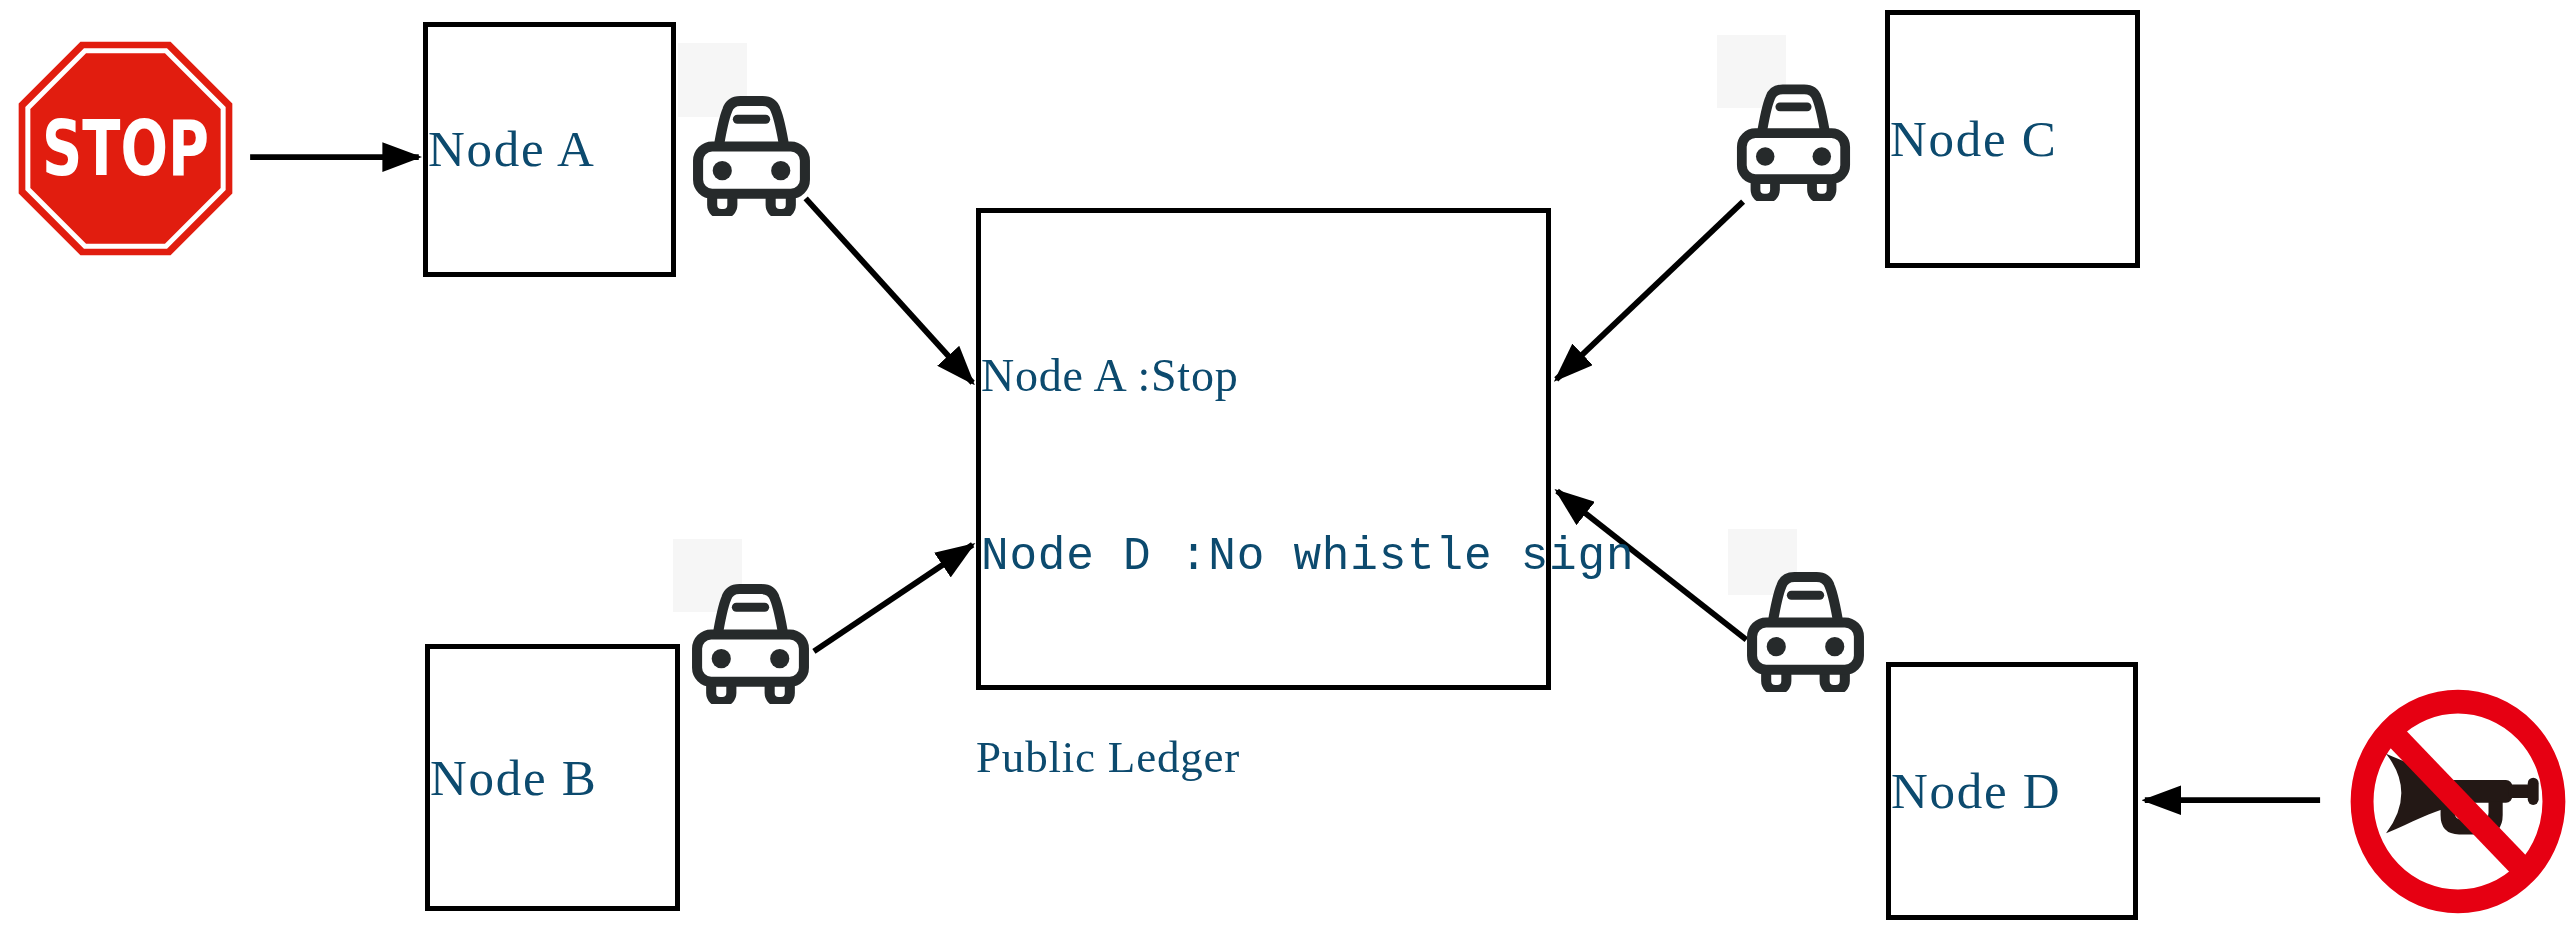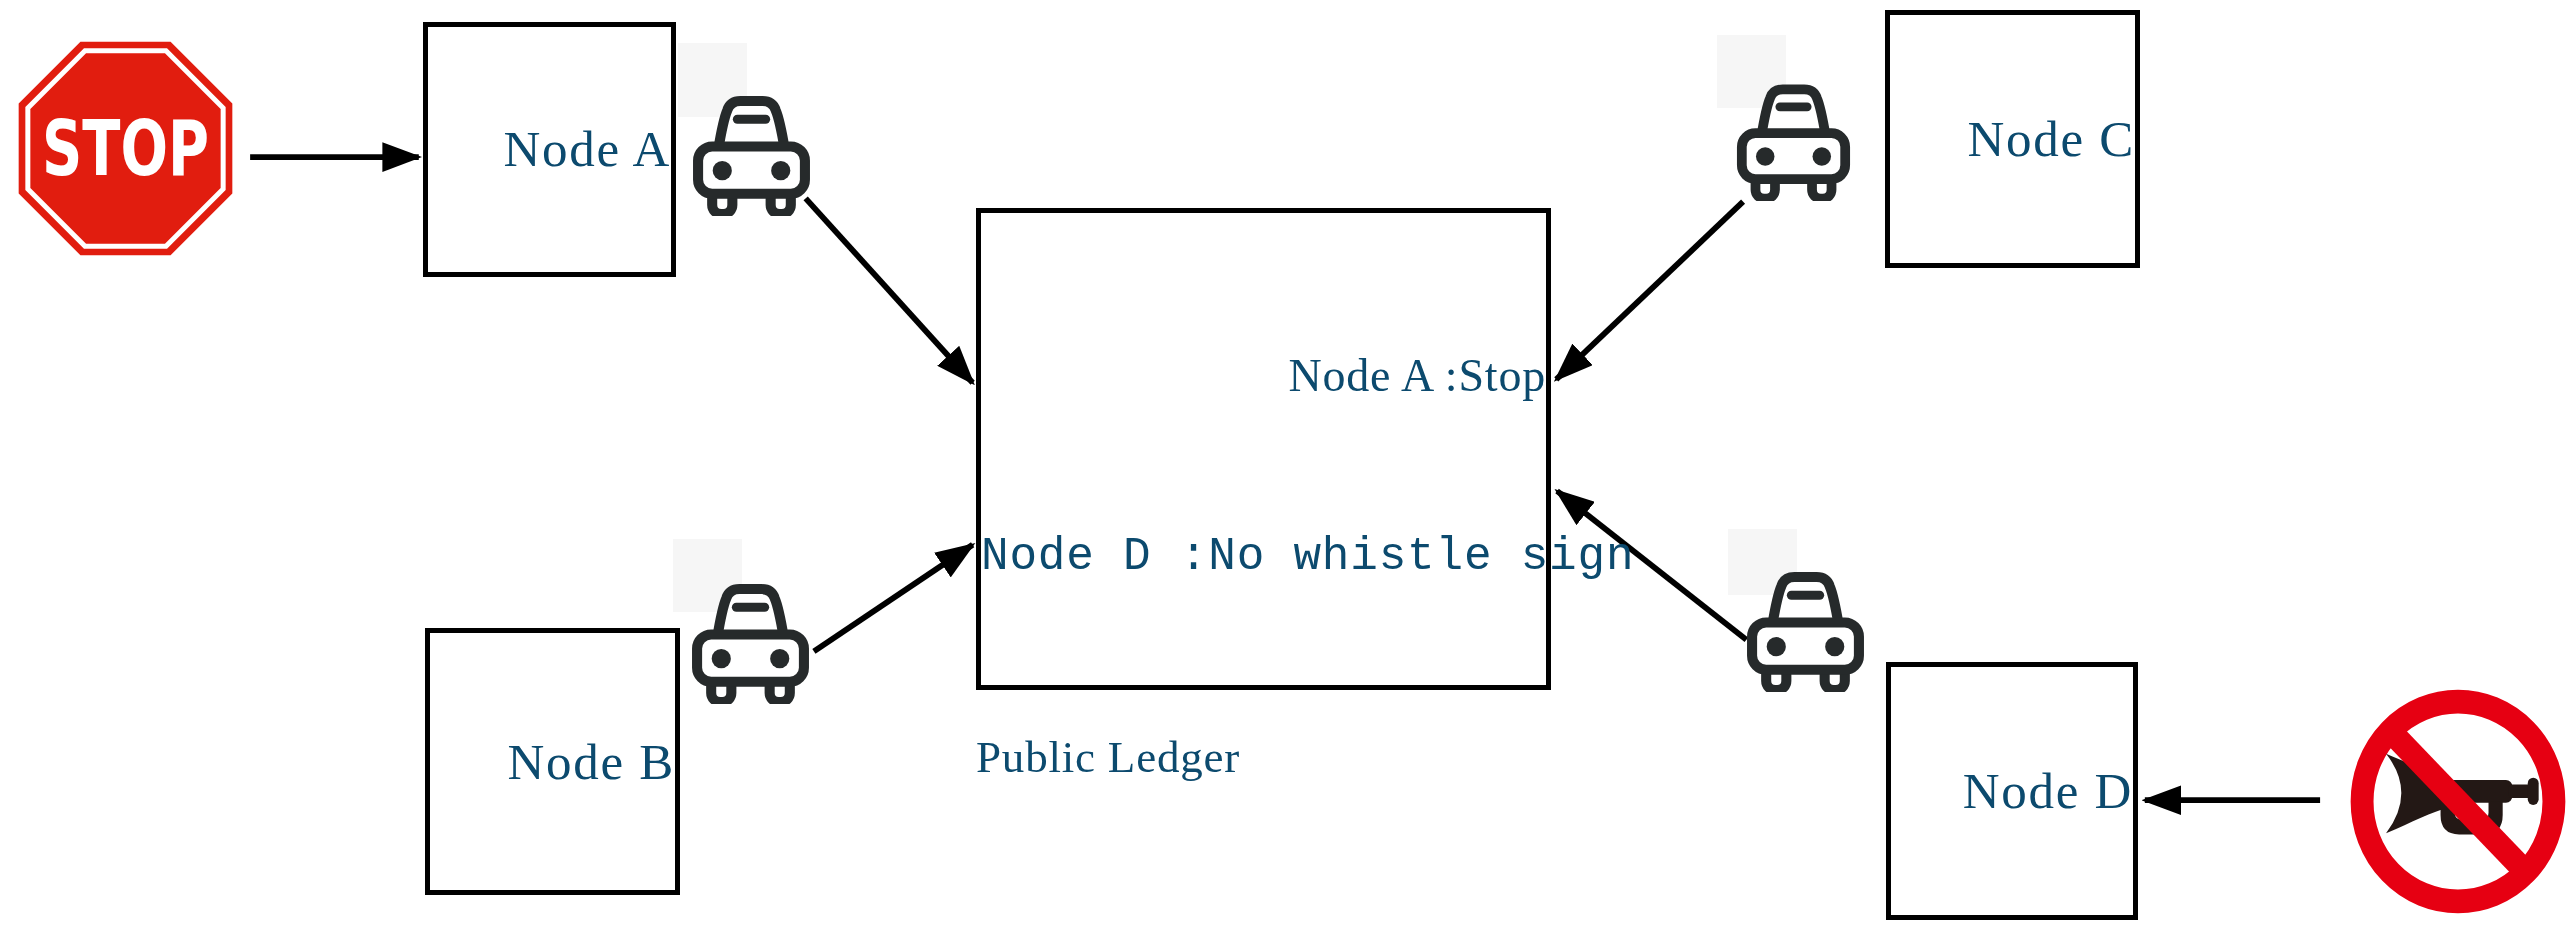--- a/index.html
+++ b/index.html
@@ -1,23 +1,23 @@
 <!DOCTYPE html>
 <html style="font-size:13.2px"><head>
 <meta charset="utf-8">
 <style>
   html,body{margin:0;padding:0;background:#fff;}
   #stage{position:relative;width:2576px;height:930px;background:#ffffff;overflow:hidden;
          font-family:"Liberation Serif","DejaVu Serif",serif;color:#0c4a6e;}
   .abs{position:absolute;}
   .node-box{position:absolute;border:5.8px solid #000;background:#fff;
-            display:flex;align-items:center;justify-content:flex-end;box-sizing:border-box;}
+            display:flex;align-items:center;justify-content:flex-start;box-sizing:border-box;}
   .node-label{font-size:51px;letter-spacing:1.7px;white-space:pre;}
   .ledger-box{position:absolute;border:5.8px solid #000;background:#fff;box-sizing:border-box;}
-  .ledger-entry{position:absolute;left:0;width:100%;text-align:right;
+  .ledger-entry{position:absolute;left:0;width:100%;text-align:left;
                 font-size:46px;letter-spacing:0.8px;white-space:pre;}
   .ledger-caption{position:absolute;text-align:left;font-size:45px;letter-spacing:0.8px;}
   .ph-square{position:absolute;background:#f6f6f6;}
   .icon-wrap{position:absolute;}
   svg{display:block;}
 </style>
 </head>
 <body>
 
 <div id="stage">
@@ -41,21 +41,21 @@
       <polygon points="76,2 184,2 258,76 258,184 184,258 76,258 2,184 2,76" fill="#e11d0f"></polygon>
       <polygon points="81.5,13 178.5,13 247,81.5 247,178.5 178.5,247 81.5,247 13,178.5 13,81.5" fill="none" stroke="#ffffff" stroke-width="6"></polygon>
       <text x="130" y="162" text-anchor="middle" fill="#ffffff" font-family="DejaVu Sans, sans-serif" font-weight="bold" font-size="92" textLength="200" lengthAdjust="spacingAndGlyphs">STOP</text>
     </svg>
   </div>
 
   <div class="node-box" style="left:423px;top:21.5px;width:253px;height:255px;">
     <span class="node-label">Node A</span>
   </div>
 
-  <div class="node-box" style="left:425px;top:628px;width:255px;height:267px;padding-left:8px;">
+  <div class="node-box" style="left:425px;top:644px;width:255px;height:267px;">
     <span class="node-label">Node B</span>
   </div>
 
   <div class="node-box" style="left:1885px;top:10px;width:255px;height:258px;">
     <span class="node-label">Node C</span>
   </div>
 
   <div class="node-box" style="left:1886px;top:662px;width:252px;height:258px;">
     <span class="node-label">Node D</span>
   </div>

